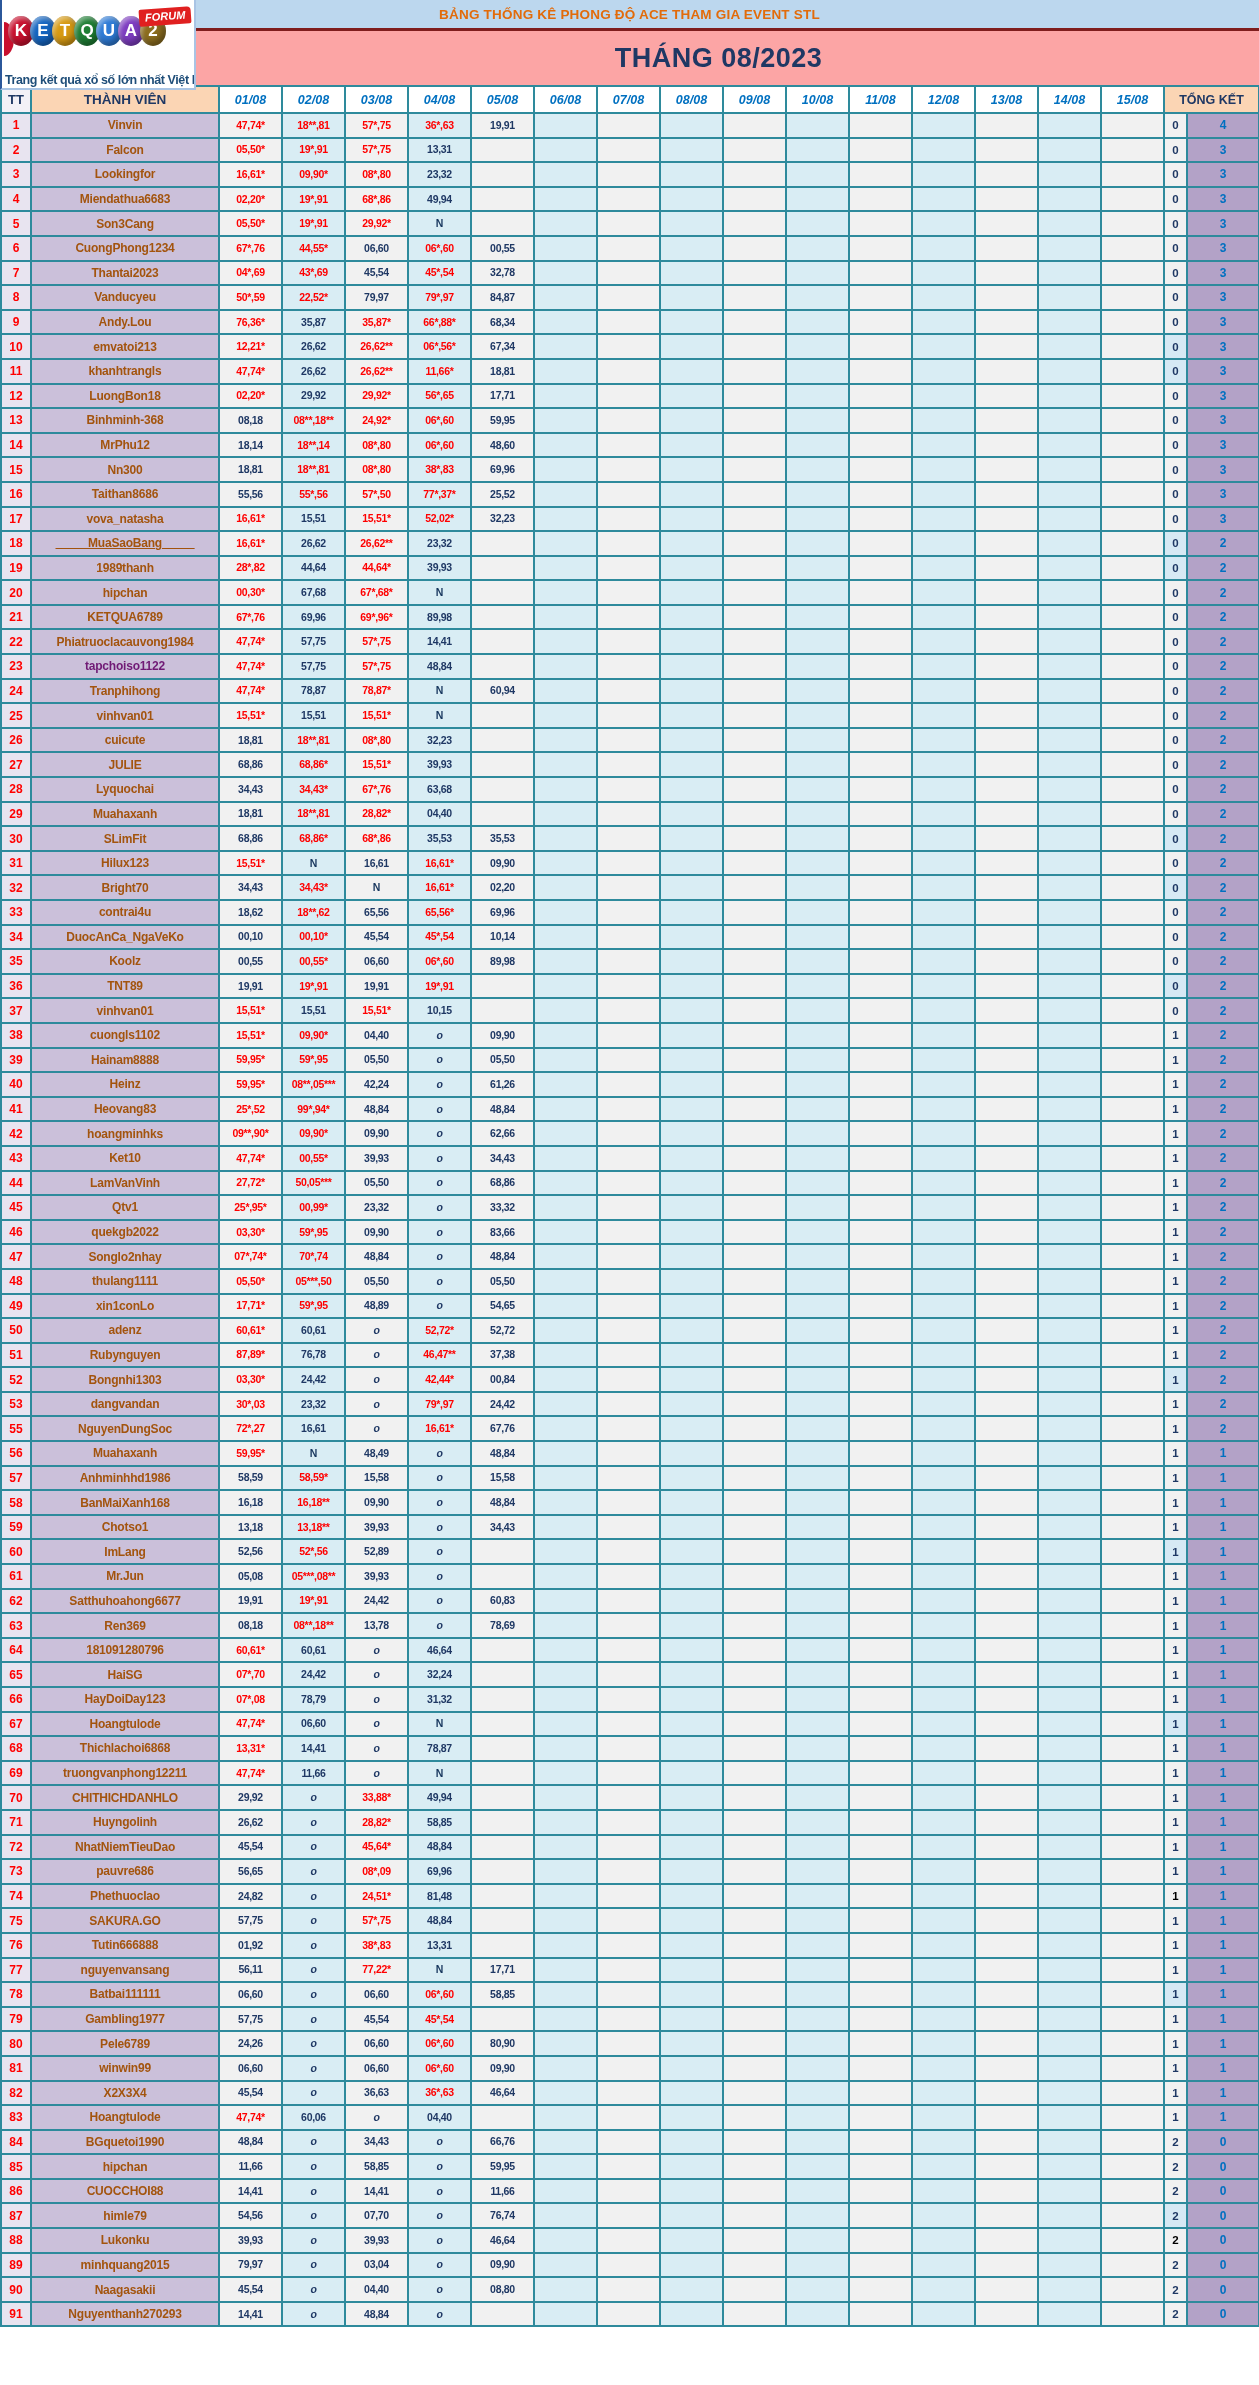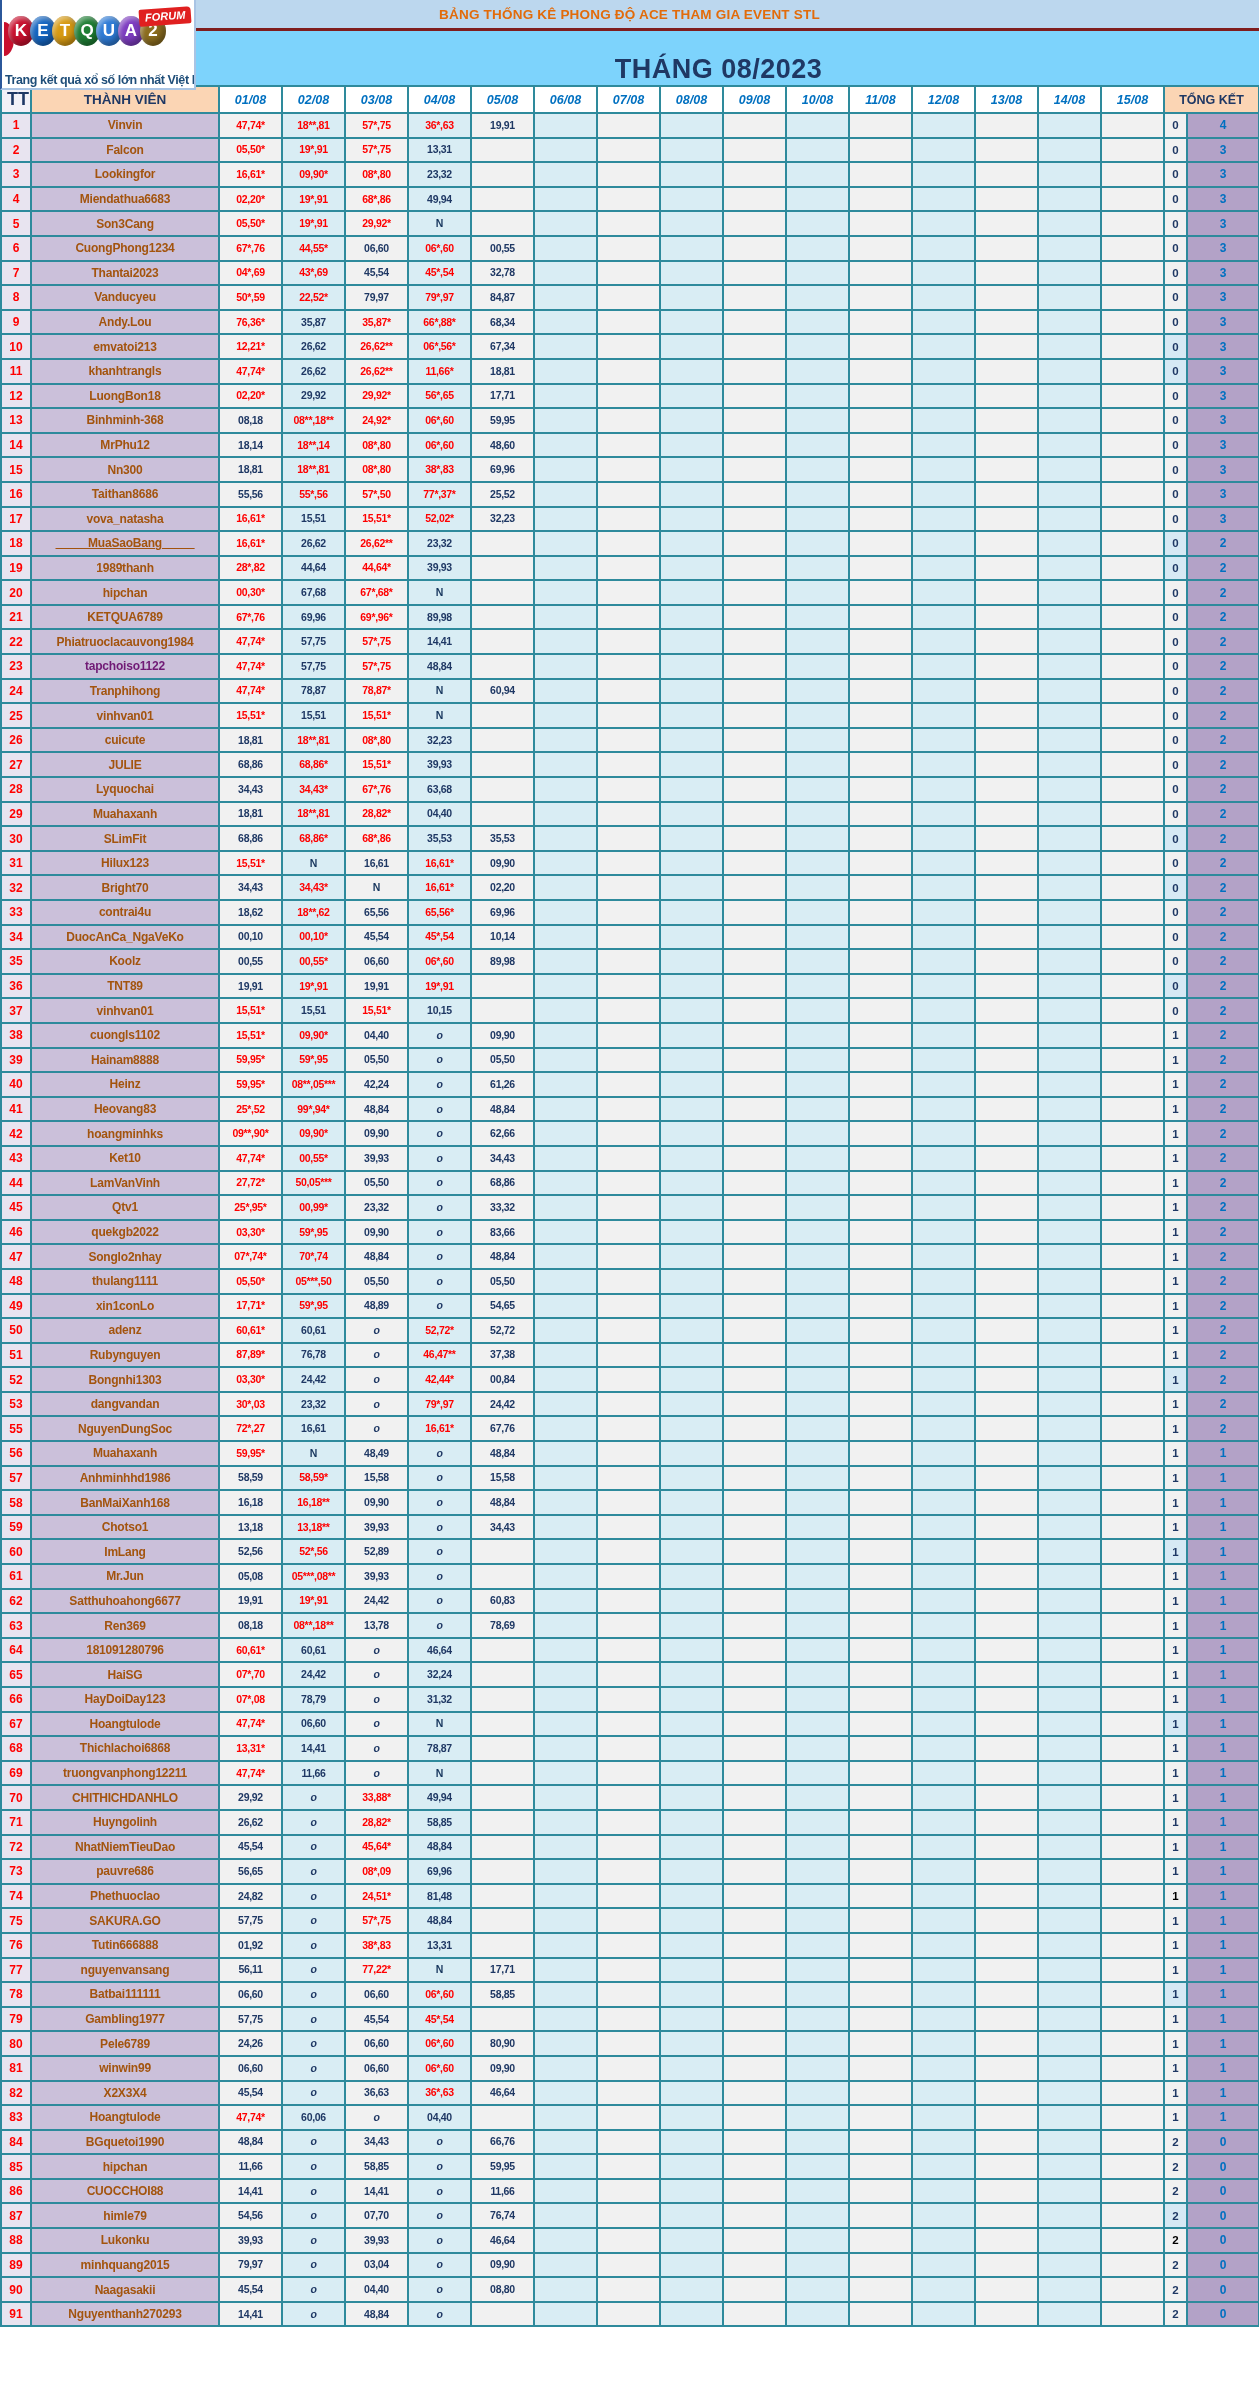--- a/index.html
+++ b/index.html
@@ -3,21 +3,21 @@
 <meta charset="utf-8">
 <style>
   html,body{margin:0;padding:0;background:#fff;}
   body{width:1259px;font-family:"Liberation Sans",sans-serif;-webkit-font-smoothing:antialiased;}
   .page{position:relative;width:1259px;}
 
   
   .band1{height:28px;background:#BCD7EE;border-bottom:3px solid #7f1d1d;
          display:flex;align-items:center;justify-content:center;}
   .band1 .t{color:#E26B0A;font-weight:bold;font-size:13.5px;letter-spacing:.2px;}
-  .band2{height:54px;background:#7dd3fc;display:flex;align-items:flex-end;justify-content:center;
+  .band2{height:54px;background:#fca5a5;display:flex;align-items:center;justify-content:center;
          padding-left:178px;box-sizing:border-box;}
   .band2 .t{color:#1F3864;font-weight:bold;font-size:27px;letter-spacing:.5px;}
 
   
   .logo-card{position:absolute;top:0;left:0;width:196px;height:90px;background:#fff;
              border-right:2px solid #A9C4E4;border-bottom:2px solid #A9C4E4;border-left:2px solid #2B579A;
              box-sizing:border-box;z-index:5;overflow:hidden;}
   .crescent{position:absolute;left:2px;top:22px;width:10px;height:34px;background:#C8102E;
             border-radius:0 10px 10px 0/0 17px 17px 0;}
   .letters{position:absolute;left:10px;top:16px;display:flex;}
@@ -29,21 +29,21 @@
              font-style:italic;font-weight:bold;font-size:11px;padding:2px 6px 3px 6px;
              transform:rotate(-4deg);border-radius:2px 4px 2px 2px;}
   .tagline{position:absolute;left:3px;bottom:1px;color:#1F4E79;font-weight:bold;font-size:12.5px;
            white-space:nowrap;letter-spacing:-0.4px;}
 
   
   table{border-collapse:collapse;table-layout:fixed;width:1259px;}
   th,td{border:2px solid #2E8A9C;padding:0 1px;overflow:hidden;text-align:center;vertical-align:middle;}
   thead tr{height:27px;}
   tbody tr{height:24.6px;}
-  th.tt{background:#F3F1F7;color:#1F3864;font-weight:bold;font-size:18px;text-align:right;}
+  th.tt{background:#F3F1F7;color:#1F3864;font-weight:bold;font-size:13px;}
   th.member{background:#FBD5B4;color:#1F3864;font-weight:bold;font-size:13.5px;}
   th.date{background:#FFFFFF;color:#0070C0;font-weight:bold;font-size:12.5px;font-style:italic;}
   th.total{background:#FBD5B4;color:#1F3864;font-weight:bold;font-size:12.5px;}
   td.tt{background:#E8E4F0;color:#FF0000;font-weight:bold;font-size:12px;}
   td.name{background:#CBC0DA;color:#A3540E;font-weight:bold;font-size:12px;letter-spacing:-0.2px;}
   td.name.black{color:#701a75;}
   td.name.u{text-decoration:underline;}
   td.val{font-weight:bold;font-size:10.5px;letter-spacing:-0.3px;line-height:1.05;
          overflow-wrap:anywhere;}
   td.val.codd{background:#F1F1F1;}

